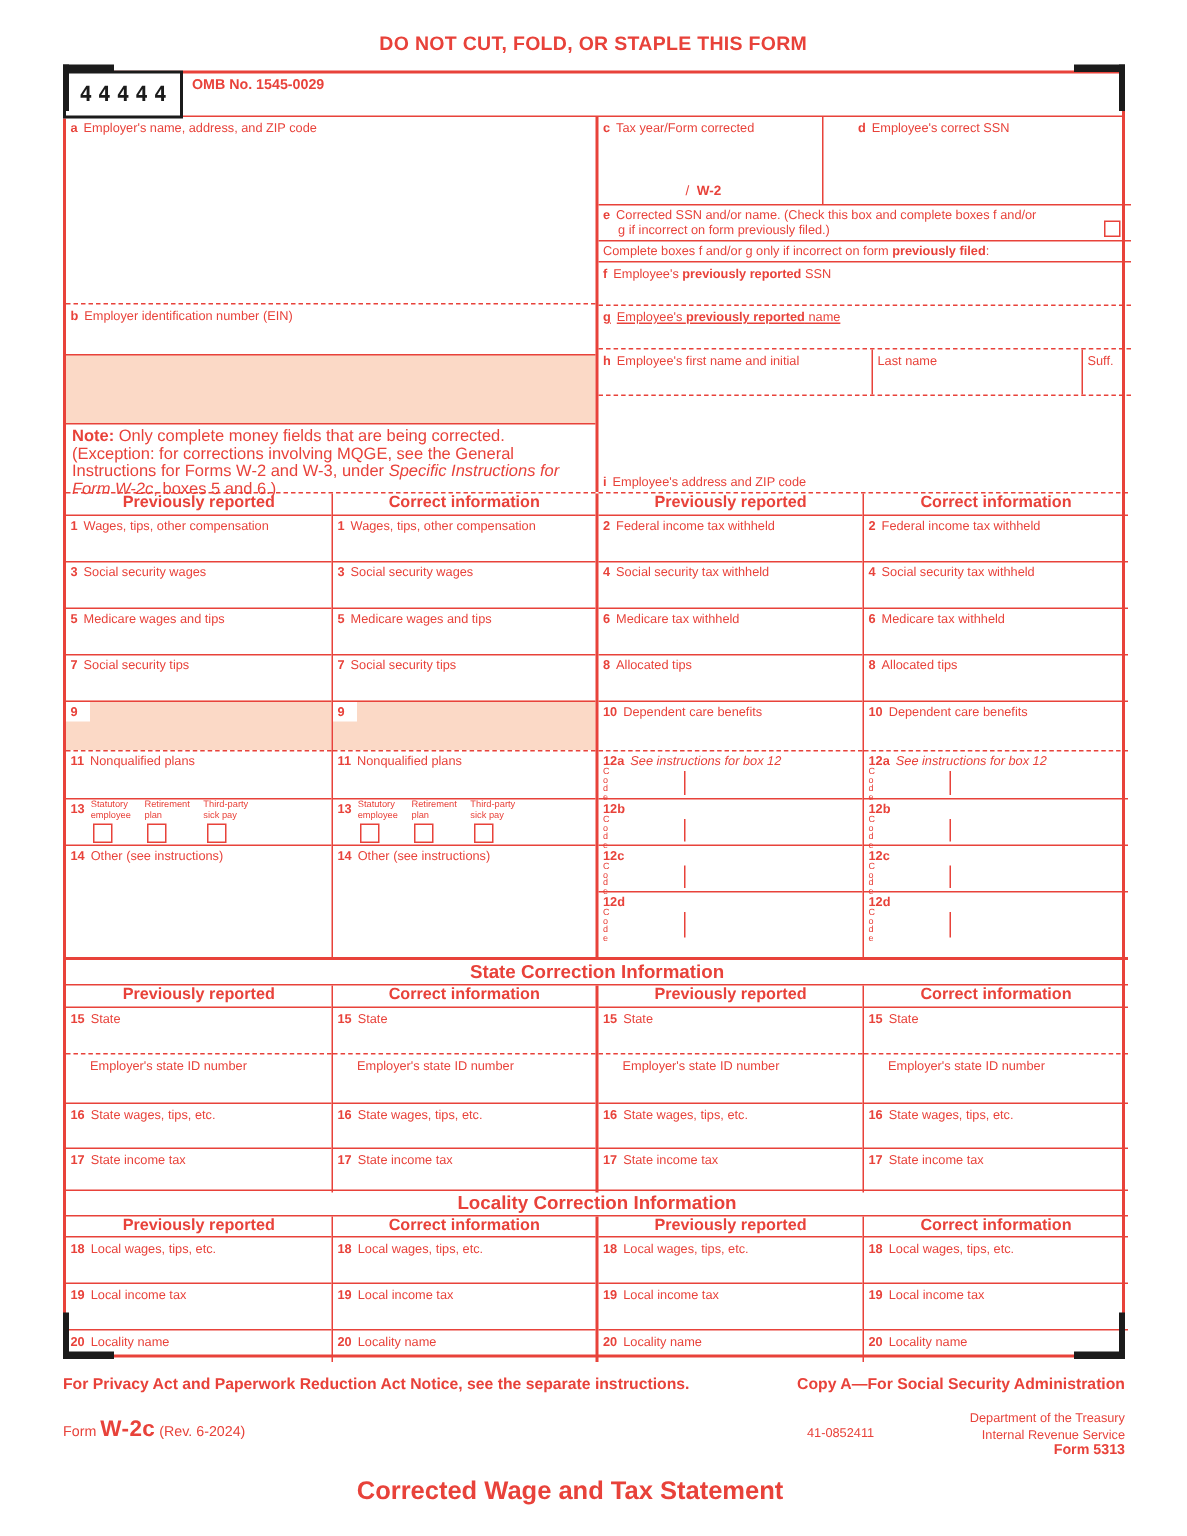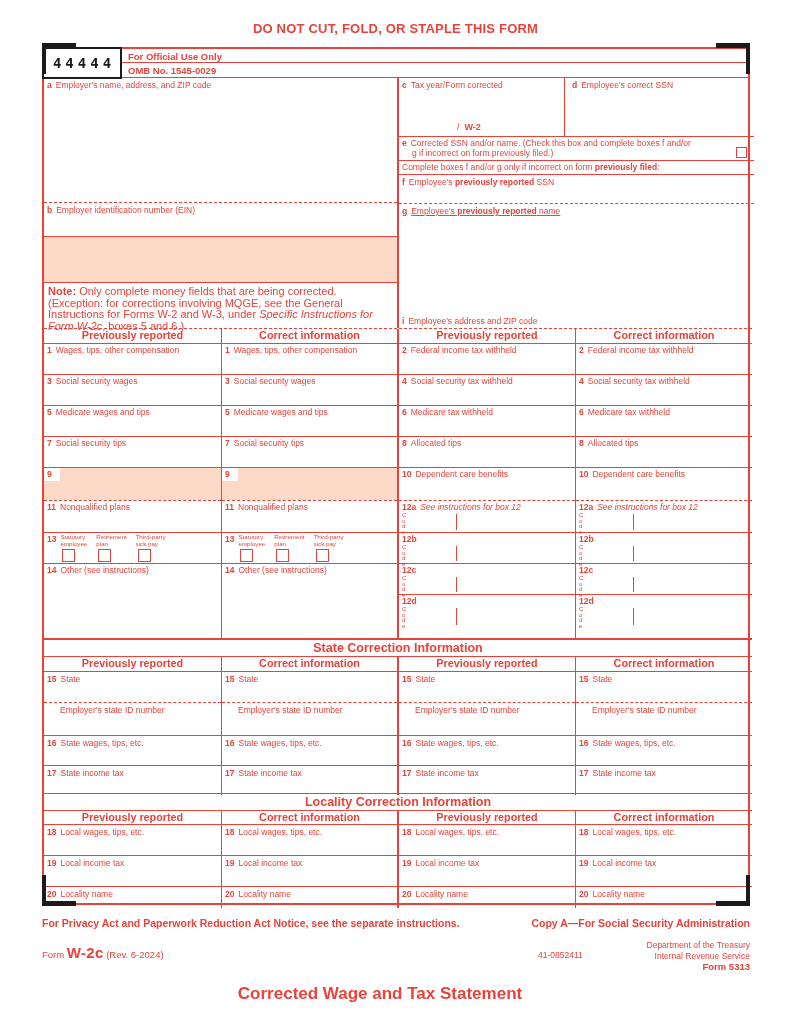--- a/index.html
+++ b/index.html
@@ -23,21 +23,21 @@
   #box44{position:absolute;left:-2px;top:-2px;width:80px;height:32px;box-sizing:border-box;border:2px solid #1b1b1b;background:#fff;z-index:5;
          display:flex;align-items:center;justify-content:center;color:#1b1b1b;
          font-family:"DejaVu Sans Mono",monospace;font-weight:bold;font-size:14px;letter-spacing:4px;padding-left:4px;}
   
   #box-a{left:0;top:29px;width:353px;height:124px;}
   #box-b{left:0;top:153px;width:353px;height:34px;border-top:1px dashed #e8423a;}
   #shade-left{left:0;top:187px;width:353px;height:46px;border-top:1px solid #e8423a;background:#fbd9c6;}
   #note{left:0;top:233px;width:353px;height:46px;border-top:1px solid #e8423a;padding:3px 4px;font-size:11px;line-height:11.5px;}
   
   #right{left:353px;top:29px;width:355px;height:250px;border-left:2px solid #e8423a;}
-  #box-c{left:0;top:0;width:166px;height:58px;border-right:1px solid #e8423a;}
+  #box-c{left:0;top:0;width:150px;height:58px;border-right:1px solid #e8423a;}
   #c-val{position:absolute;left:58px;bottom:4px;font-size:9px;}
   #box-d{left:170px;top:0;width:185px;height:58px;}
   #box-e{left:0;top:58px;width:355px;height:24px;border-top:1px solid #e8423a;line-height:9.5px;padding:2px 3px;}
   #e-check{position:absolute;right:7px;bottom:2px;width:11px;height:11px;border:1px solid #e8423a;background:#fff;}
   #strip-fg{left:0;top:82px;width:355px;height:14px;border-top:1px solid #e8423a;padding:1px 3px;}
   #box-f{left:0;top:96px;width:355px;height:29px;border-top:1px solid #e8423a;}
   #box-g{left:0;top:125px;width:355px;height:29px;border-top:1px dashed #e8423a;text-decoration:underline;}
   #box-h{left:0;top:154px;width:355px;height:32px;border-top:1px dashed #e8423a;border-bottom:1px dashed #e8423a;}
   .hcell{position:absolute;top:0;height:100%;box-sizing:border-box;padding:2px 3px;font-size:8.5px;}
   #box-i{left:0;top:186px;width:355px;height:64px;}
@@ -89,21 +89,20 @@
 <div id="form">
   <span class="corner tl"></span>
   <span class="corner tr"></span>
   <span class="corner bl"></span>
   <span class="corner br"></span>
 
   <div id="box44">
     <span>44444</span>
   </div>
   <div id="hdr">
-    <div class="h1">For Official Use Only</div>
     <div class="h2">OMB No. 1545-0029</div>
   </div>
 
   <div class="bx" id="box-a">
     <b class="num">a</b><span class="lbl">Employer's name, address, and ZIP code</span>
   </div>
   <div class="bx" id="box-b">
     <b class="num">b</b><span class="lbl">Employer identification number (EIN)</span>
   </div>
   <div class="abs" id="shade-left"></div>
@@ -125,20 +124,31 @@
       <span class="abs" id="e-check"></span>
     </div>
     <div class="bx" id="strip-fg">
       <span>Complete boxes f and/or g only if incorrect on form </span><b class="inb">previously filed</b><span>:</span>
     </div>
     <div class="bx" id="box-f">
       <b class="num">f</b><span class="lbl">Employee's </span><b class="inb lbl">previously reported</b><span class="lbl"> SSN</span>
     </div>
     <div class="bx" id="box-g">
       <b class="num">g</b><span class="lbl">Employee's </span><b class="inb lbl">previously reported</b><span class="lbl"> name</span>
+    </div>
+    <div class="abs" id="box-h">
+      <div class="hcell" style="left:0;width:182px;">
+        <b class="num">h</b><span class="lbl">Employee's first name and initial</span>
+      </div>
+      <div class="hcell" style="left:182px;width:140px;border-left:1px solid #e8423a;">
+        <span class="lbl">Last name</span>
+      </div>
+      <div class="hcell" style="left:322px;width:33px;border-left:1px solid #e8423a;">
+        <span class="lbl">Suff.</span>
+      </div>
     </div>
     <div class="abs" id="box-i">
       <span id="i-lab"><b class="num">i</b><span class="lbl">Employee's address and ZIP code</span></span>
     </div>
   </div>
 
   <div class="abs" id="money">
 
     <div class="mcol" style="left:0;width:177px;">
       <div class="mrow mhdr" style="flex:0 0 14px;">Previously reported</div>

